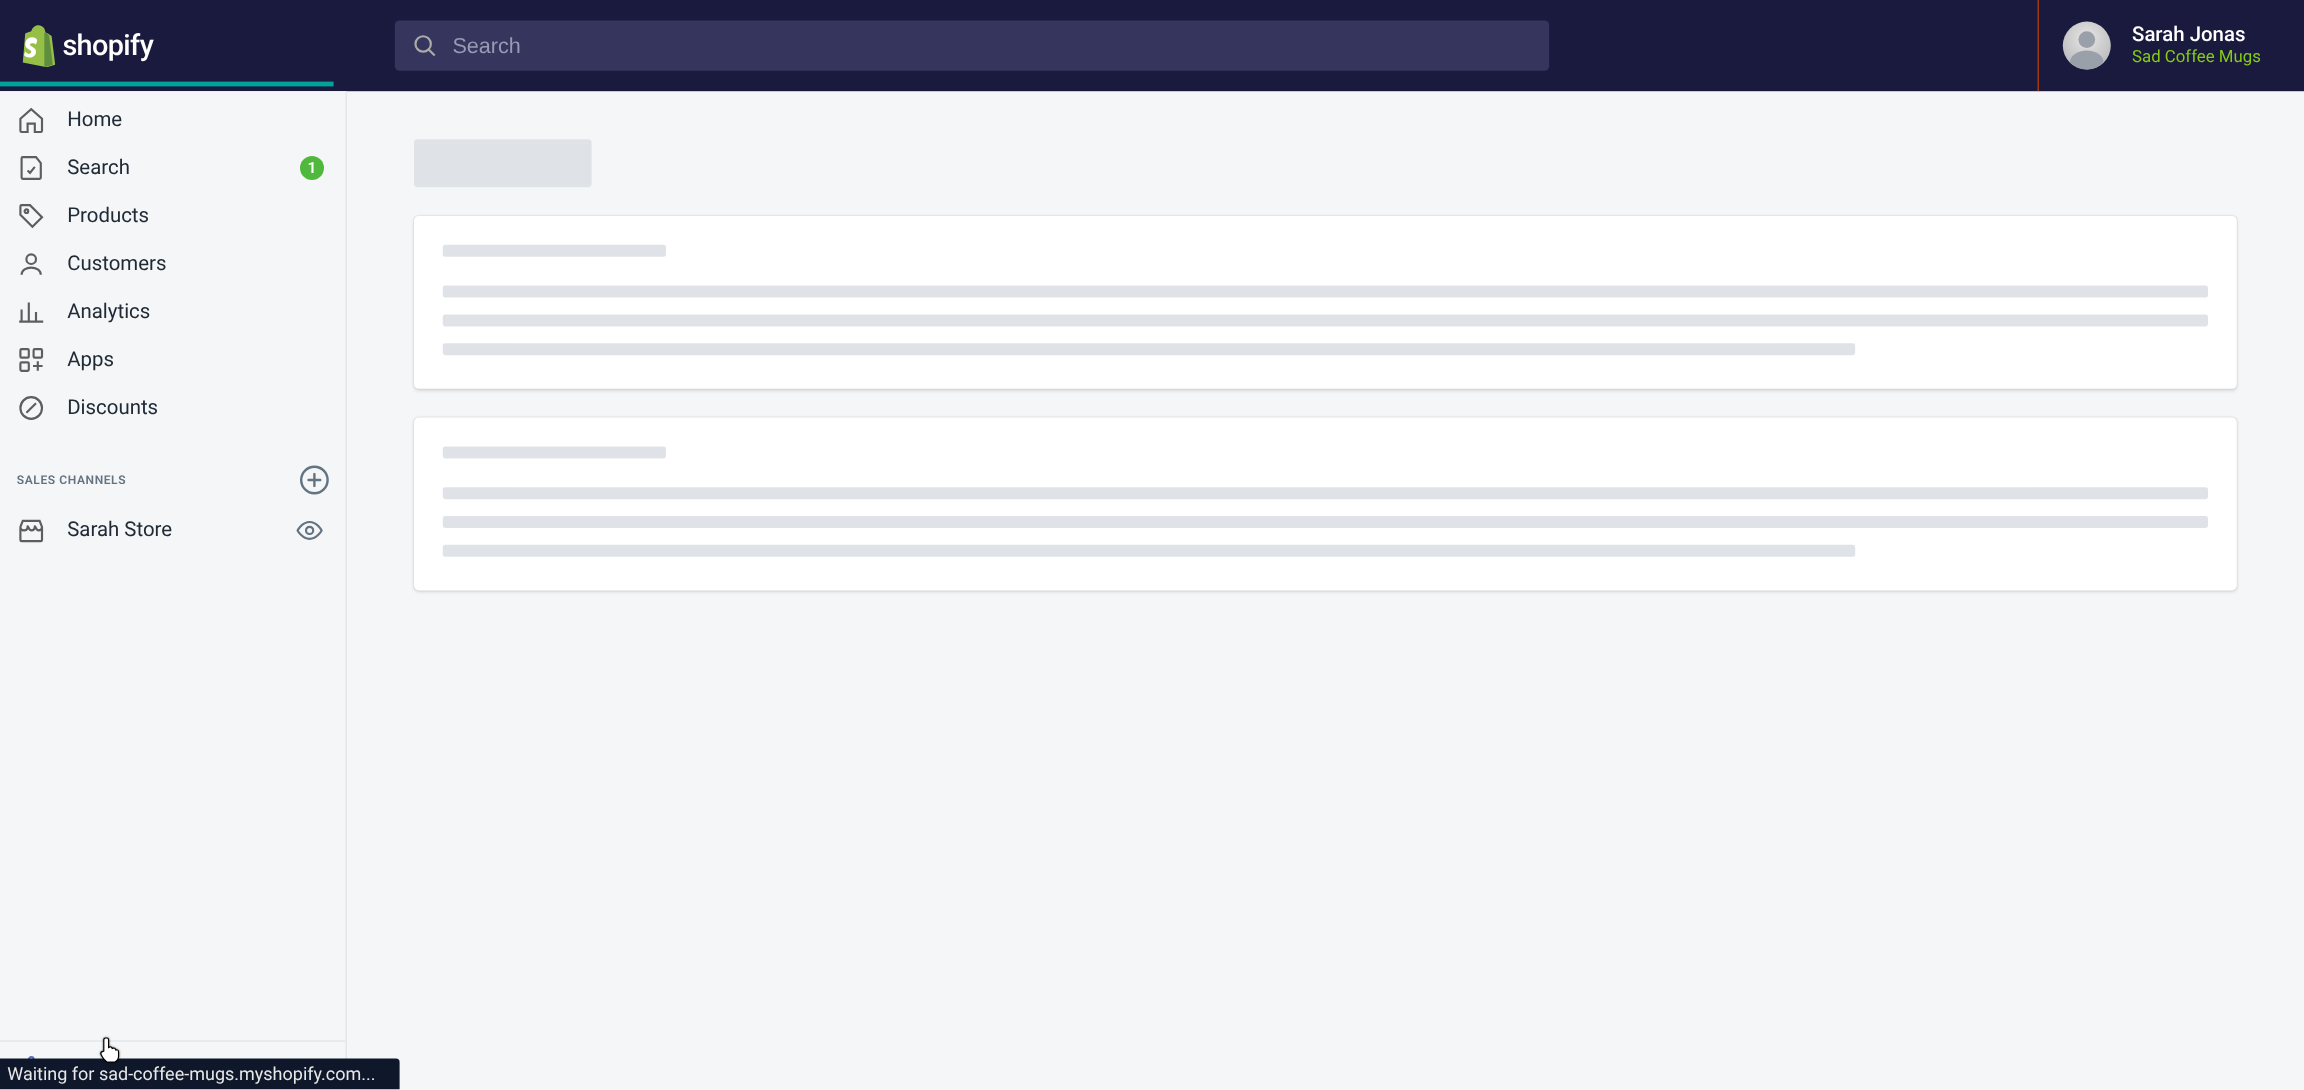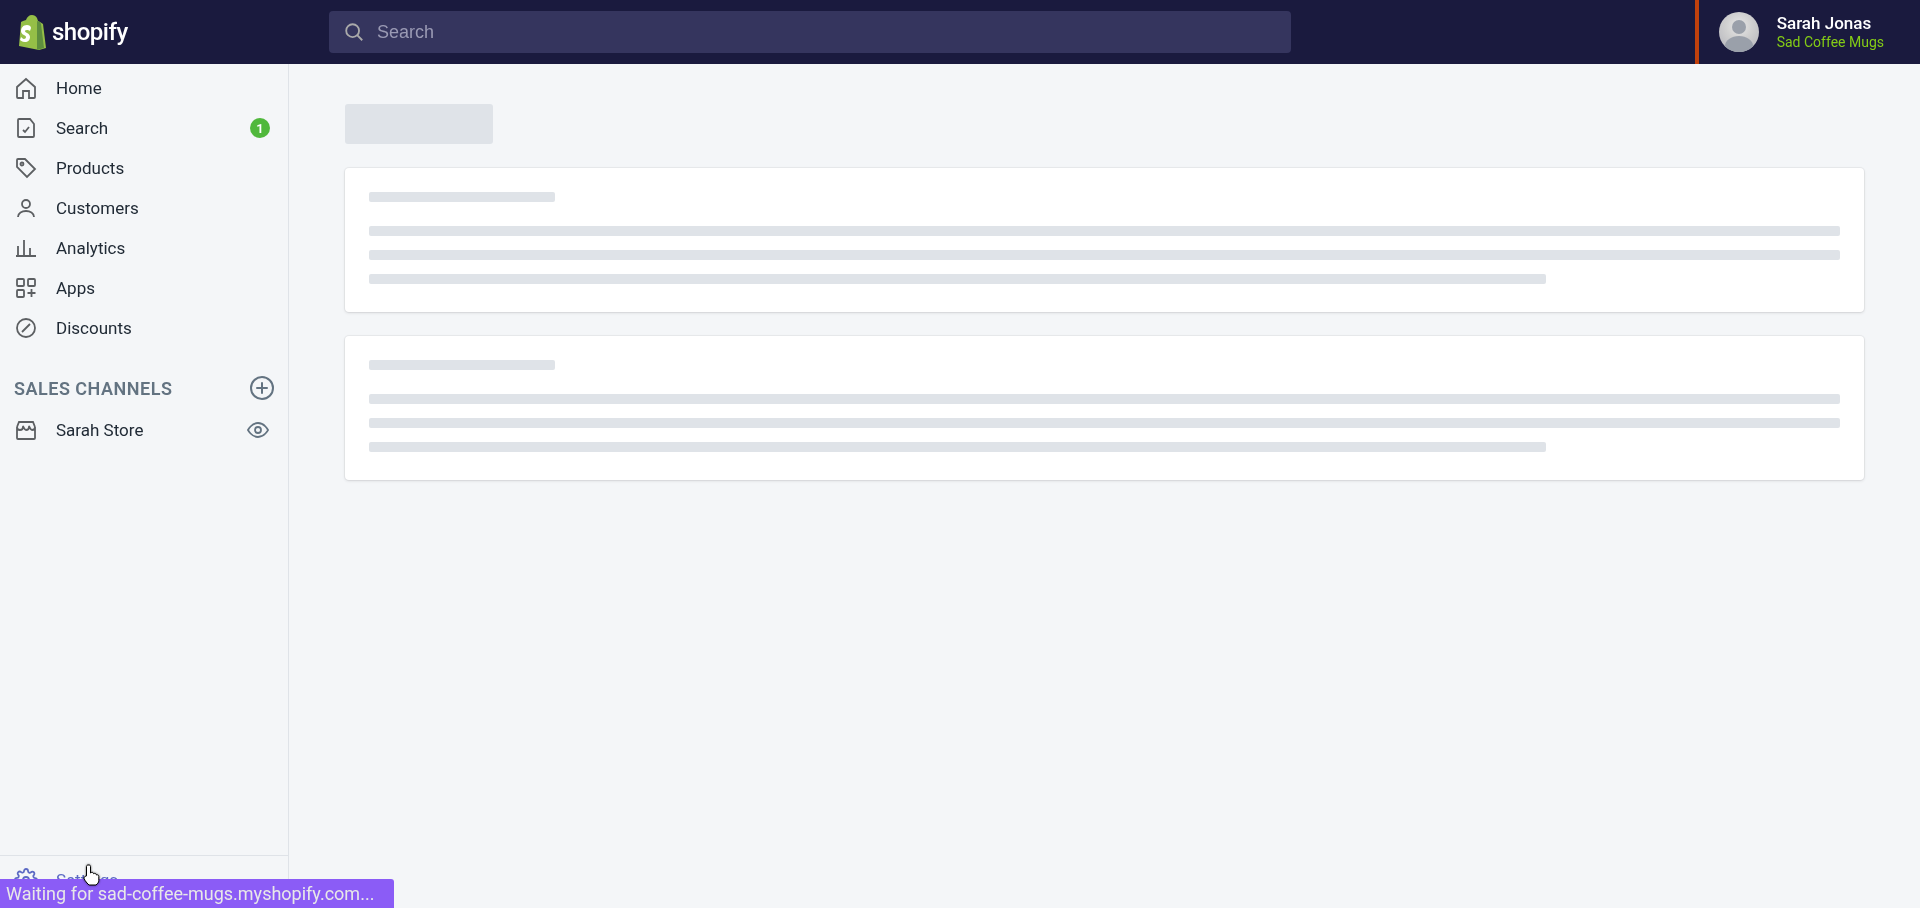--- a/index.html
+++ b/index.html
@@ -9,21 +9,21 @@
     }
     body {
       font-family: -apple-system, BlinkMacSystemFont, "Segoe UI", Roboto, Helvetica, Arial, sans-serif;
       background: #f4f6f8;
       width: 1920px;
       height: 908px;
       overflow: hidden;
       position: relative;
     }
     .topbar {
-      height: 64px;
+      height: 76px;
       background: #1a1a3e;
       display: flex;
       align-items: center;
       padding: 0 14px;
       position: relative;
     }
     .logo-wrap {
       display: flex;
       align-items: center;
       width: 275px;
@@ -76,21 +76,21 @@
       color: #9a9ab4;
     }
     .user-area {
       position: absolute;
       right: 0;
       top: 0;
       bottom: 0;
       display: flex;
       align-items: center;
       padding: 0 36px 0 20px;
-      border-left: 4px solid #c2410c;
+      border-left: 1px solid #c2410c;
       gap: 18px;
     }
     .avatar {
       width: 40px;
       height: 40px;
       border-radius: 50%;
       background: radial-gradient(circle at 50% 35%, #e8e8e8 0%, #d0d0d0 40%, #b0b0b8 100%);
       position: relative;
       overflow: hidden;
     }
@@ -192,21 +192,21 @@
     }
     .section-header {
       display: flex;
       align-items: center;
       justify-content: space-between;
       padding: 0 14px;
       height: 44px;
       margin-top: 18px;
     }
     .section-title {
-      font-size: 18px;
+      font-size: 10px;
       font-weight: 600;
       color: #637381;
       letter-spacing: 0.5px;
       text-transform: uppercase;
     }
     .add-channel-btn {
       width: 24px;
       height: 24px;
       border: 2px solid #637381;
       border-radius: 50%;
@@ -274,23 +274,23 @@
       background: #dfe3e8;
       border-radius: 2px;
       margin-bottom: 14px;
     }
     .skel-line.full { width: 100%; }
     .skel-line.med { width: 80%; margin-bottom: 0; }
     .status-tooltip {
       position: absolute;
       bottom: 0;
       left: 0;
-      background: #8b5cf6;
+      background: #0f172a;
       color: #e8e8e8;
-      font-size: 18px;
+      font-size: 15px;
       padding: 4px 20px 4px 6px;
       border-radius: 0 3px 0 0;
       z-index: 100;
     }
     .cursor-hand {
       position: absolute;
       left: 82px;
       top: 863px;
       width: 20px;
       height: 24px;

